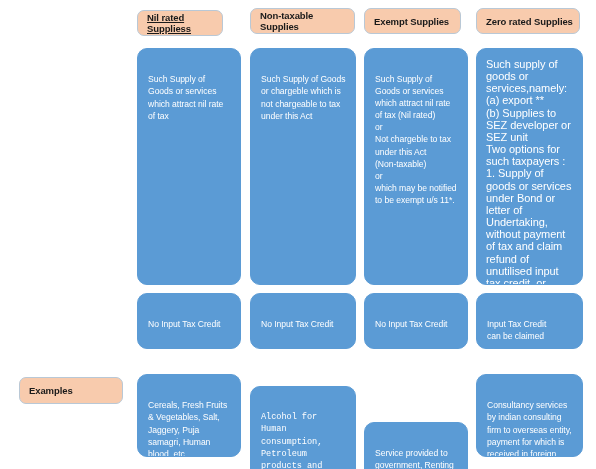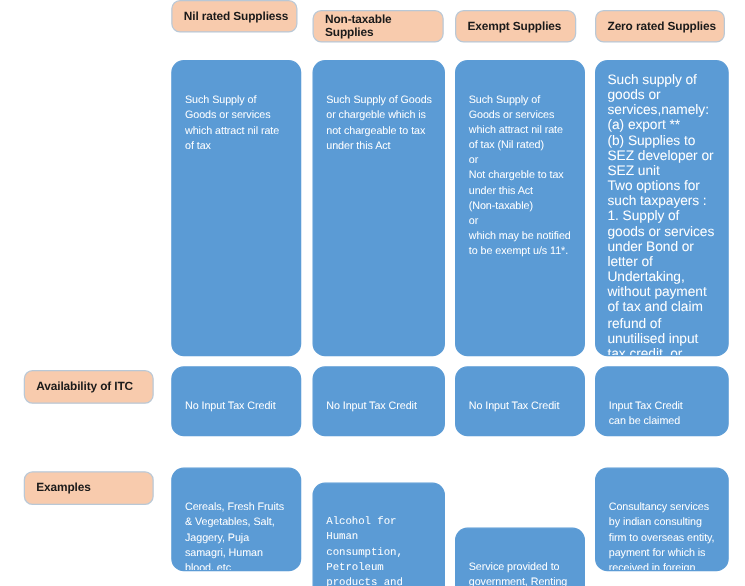--- a/index.html
+++ b/index.html
@@ -63,36 +63,33 @@
     font-size: 11px;
     line-height: 12.15px;
     padding: 9px 7px 6px 9px;
   }
 </style>
 </head>
 <body>
 
 <div id="canvas">
 
-  <div class="box pill header" style="left:137px; top:0; width:101px; height:26px;">
+  <div class="box pill header" style="left:137px; top:10px; width:86px; height:26px;text-decoration:underline;">
     <span>Nil rated Suppliess</span>
   </div>
   <div class="box pill header" style="left:250px; top:8px; width:105px; height:26px;">
     <span>Non-taxable Supplies</span>
   </div>
   <div class="box pill header" style="left:364px; top:8px; width:97px; height:26px;">
     <span>Exempt Supplies</span>
   </div>
   <div class="box pill header" style="left:476px; top:8px; width:104px; height:26px;">
     <span>Zero rated Supplies</span>
   </div>
 
-  <div class="box pill" style="left:19px; top:296px; width:104px; height:27px;">
-    <span>Availability of ITC</span>
-  </div>
   <div class="box pill" style="left:19px; top:377px; width:104px; height:27px;">
     <span>Examples</span>
   </div>
 
   <div class="card box" style="left:137px; top:48px; width:104px; height:237px;">Such Supply of Goods or services which attract nil rate of tax</div>
 
   <div class="card box" style="left:250px; top:48px; width:106px; height:237px;">Such Supply of Goods or chargeble which is not chargeable to tax under this Act</div>
 
   <div class="card box tight" style="left:364px; top:48px; width:104px; height:237px;">Such Supply of Goods or services which attract nil rate of tax  (Nil rated)
         or

